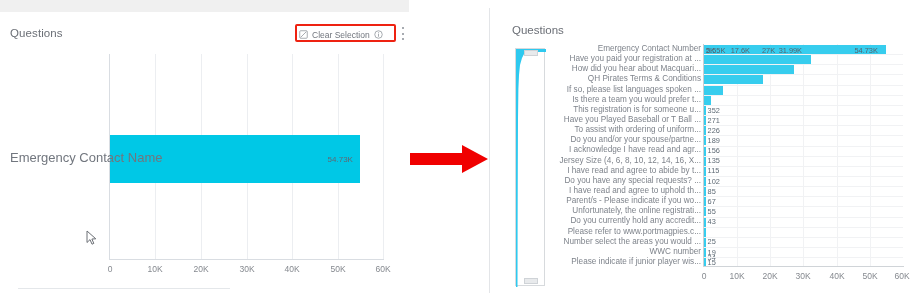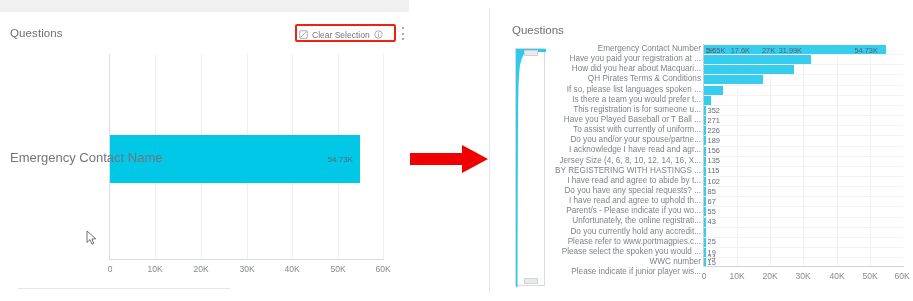--- a/index.html
+++ b/index.html
@@ -299,33 +299,32 @@
 
   <div id="right-labels">
       <span class="qlabel">Emergency Contact Number</span>
       <span class="qlabel">Have you paid your registration at ...</span>
       <span class="qlabel">How did you hear about Macquari...</span>
       <span class="qlabel">QH Pirates Terms &amp; Conditions</span>
       <span class="qlabel">If so, please list languages spoken ...</span>
       <span class="qlabel">Is there a team you would prefer t...</span>
       <span class="qlabel">This registration is for someone u...</span>
       <span class="qlabel">Have you Played Baseball or T Ball ...</span>
-      <span class="qlabel">To assist with currently of uniform...</span>
+      <span class="qlabel">To assist with ordering of uniform...</span>
       <span class="qlabel">Do you and/or your spouse/partne...</span>
       <span class="qlabel">I acknowledge I have read and agr...</span>
       <span class="qlabel">Jersey Size (4, 6, 8, 10, 12, 14, 16, X...</span>
-      <span class="qlabel">BY REGISTERING WITH HASTINGS ...</span>
       <span class="qlabel">I have read and agree to abide by t...</span>
       <span class="qlabel">Do you have any special requests? ...</span>
       <span class="qlabel">I have read and agree to uphold th...</span>
       <span class="qlabel">Parent/s - Please indicate if you wo...</span>
       <span class="qlabel">Unfortunately, the online registrati...</span>
       <span class="qlabel">Do you currently hold any accredit...</span>
       <span class="qlabel">Please refer to www.portmagpies.c...</span>
-      <span class="qlabel">Please select the spoken you would ...</span>
+      <span class="qlabel">Number select the areas you would ...</span>
       <span class="qlabel">WWC number</span>
       <span class="qlabel">Please indicate if junior player wis...</span>
     </div>
 
   <div id="right-plot">
     <div class="vgrid2" style="left:33px"></div>
     <div class="vgrid2" style="left:66px"></div>
     <div class="vgrid2" style="left:99px"></div>
     <div class="vgrid2" style="left:133px"></div>
     <div class="vgrid2" style="left:166px"></div>

